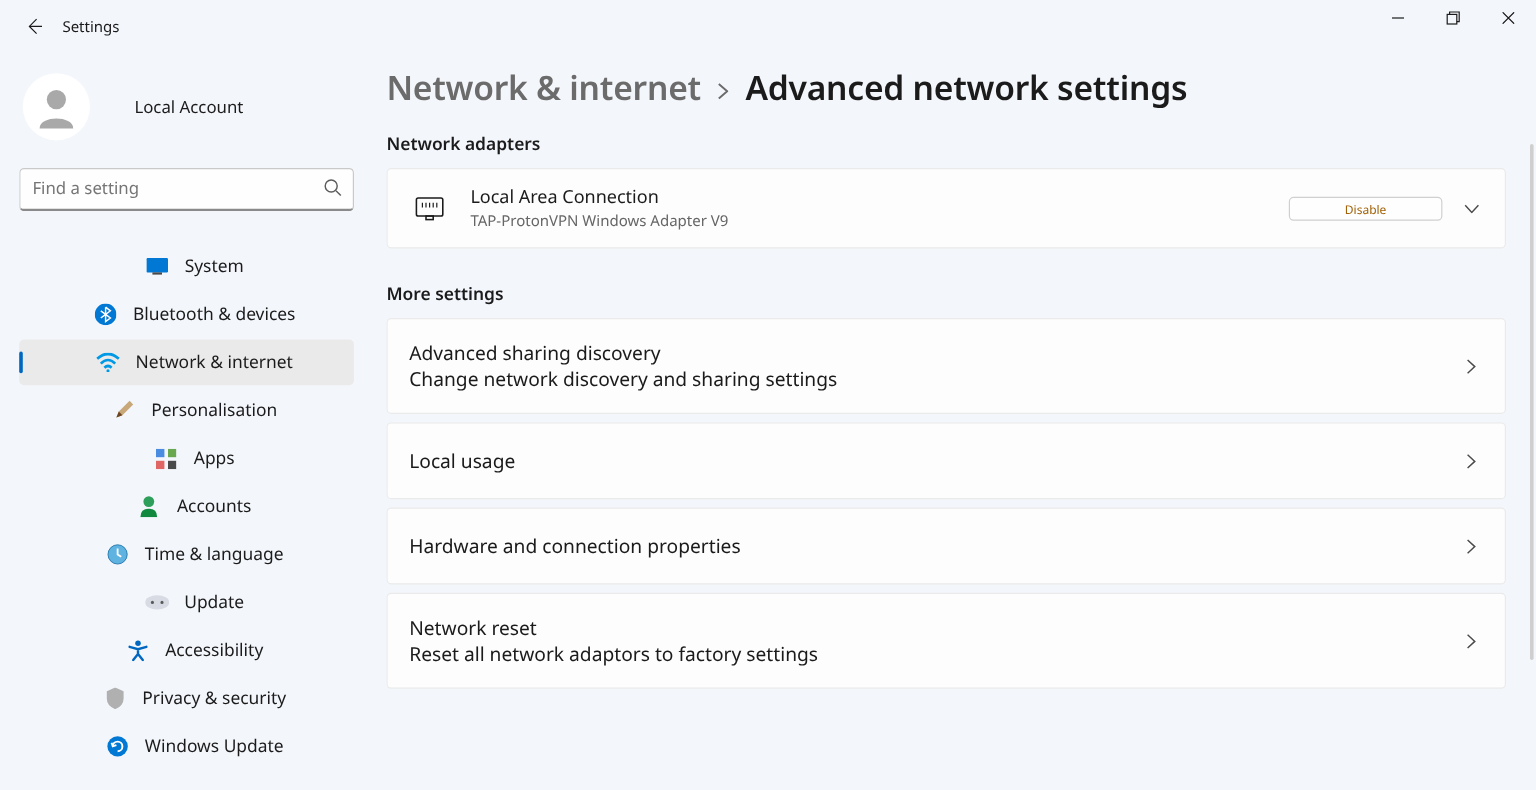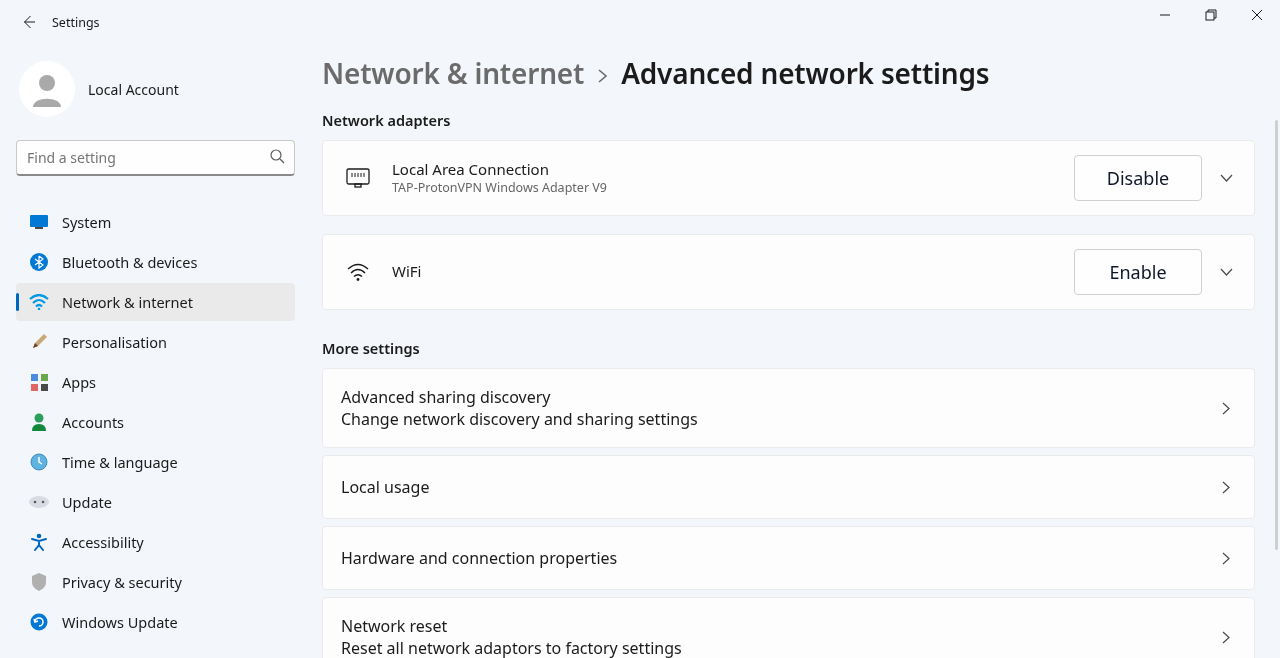--- a/index.html
+++ b/index.html
@@ -6,47 +6,47 @@
   html, body { width: 1280px; height: 658px; background: #f3f6fb; overflow: hidden; color: #1b1b1b; }
   .titlebar { position: absolute; top: 0; left: 0; right: 0; height: 44px; display: flex; align-items: center; }
   .back-btn { width: 44px; height: 44px; display: flex; align-items: center; justify-content: center; margin-left: 6px; }
   .title-text { font-size: 12.5px; margin-left: 2px; color: #1b1b1b; }
   .window-controls { position: absolute; right: 0; top: 0; height: 30px; display: flex; }
   .wc-btn { width: 46px; height: 30px; display: flex; align-items: center; justify-content: center; }
 
   .sidebar { position: absolute; left: 16px; top: 54px; width: 295px; }
   .account { display: flex; align-items: center; height: 70px; padding-left: 3px; }
   .avatar { width: 56px; height: 56px; border-radius: 50%; background: #ffffff; display: flex; align-items: center; justify-content: center; margin-right: 13px; position: relative; }
-  .account-name { font-size: 14px; color: #1b1b1b; }
+  .account-name { font-size: 14px; color: #1b1b1b; margin-left: 24px; }
   .search-wrap { margin-top: 16px; position: relative; width: 279px; }
   .search-input { width: 100%; height: 36px; border: 1px solid #c9c9c9; border-bottom: 2px solid #8a8a8a; border-radius: 4px; background: #fefefe; padding: 0 36px 0 10px; font-size: 14px; color: #5c5c5c; outline: none; }
   .search-icon { position: absolute; right: 10px; top: 50%; transform: translateY(-50%); }
 
   .nav { margin-top: 27px; width: 279px; }
-  .nav-item { height: 38px; display: flex; align-items: center; border-radius: 4px; padding-left: 12px; cursor: default; position: relative; margin-bottom: 2px; }
+  .nav-item { height: 38px; display: flex; align-items: center; border-radius: 4px; padding-left: 12px; cursor: default; position: relative; margin-bottom: 2px; justify-content: center; }
   .nav-item .nav-icon { width: 22px; height: 22px; display: flex; align-items: center; justify-content: center; margin-right: 12px; font-size: 17px; }
   .nav-item .nav-label { font-size: 14.5px; color: #1b1b1b; }
   .nav-item.active { background: #eaeaea; }
   .nav-item.active::before { content: ""; position: absolute; left: 0; top: 10px; bottom: 10px; width: 3px; background: #0067c0; border-radius: 2px; }
 
   .main { position: absolute; left: 322px; top: 54px; right: 25px; bottom: 0; overflow-y: auto; }
   .breadcrumb { display: flex; align-items: baseline; gap: 14px; margin-bottom: 18px; flex-wrap: wrap; }
   .bc-parent { font-size: 28px; font-weight: 600; color: #6b6b6b; letter-spacing: -0.2px; }
   .bc-sep { color: #6b6b6b; font-size: 17px; align-self: center; position: relative; top: 3px; }
   .bc-current { font-size: 28px; font-weight: 600; color: #1b1b1b; letter-spacing: -0.2px; }
 
   .section-header { font-size: 14.5px; font-weight: 600; color: #1b1b1b; margin-bottom: 10px; margin-top: 4px; }
   .cards { display: flex; flex-direction: column; gap: 18px; margin-bottom: 28px; }
   .card { background: #fdfdfd; border: 1px solid #eaeaea; border-radius: 4px; padding: 14px 18px; display: flex; align-items: center; min-height: 66px; }
   .card .card-icon { width: 34px; height: 34px; display: flex; align-items: center; justify-content: center; margin-right: 17px; flex-shrink: 0; }
   .card .card-text { flex: 1; }
   .card .card-title { font-size: 15px; color: #1b1b1b; line-height: 1.3; }
   .card .card-sub { font-size: 12.5px; color: #666; line-height: 1.4; margin-top: 0px; }
   .card-actions { display: flex; align-items: center; gap: 14px; }
-  .action-btn { min-width: 128px; height: 46px; border: 1px solid #d0d0d0; background: #fefefe; border-radius: 4px; font-size: 18px; color: #0f172a; display: flex; align-items: center; justify-content: center; }
+  .action-btn { min-width: 128px; height: 20px; border: 1px solid #d0d0d0; background: #fefefe; border-radius: 4px; font-size: 10px; color: #a16207; display: flex; align-items: center; justify-content: center; }
   .chevron { color: #4a4a4a; display:flex; align-items:center; justify-content:center; width:20px; }
 
   .more-card { background: #fdfdfd; border: 1px solid #eaeaea; border-radius: 4px; padding: 17px 18px; display: flex; align-items: center; min-height: 64px; margin-bottom: 7px; }
   .more-card .card-text { flex: 1; }
 
   
   .scroll-indicator { position: absolute; right: 2px; top: 120px; width: 3px; height: 430px; background: #cfcfcf; border-radius: 2px; }
 </style>
 </head>
 <body>
@@ -239,41 +239,20 @@
       <div class="card-actions">
         <div class="action-btn">Disable</div>
         <div class="chevron">
           <svg width="13" height="8" viewBox="0 0 13 8">
               <path d="M1 1 L6.5 7 L12 1" stroke="#4a4a4a" stroke-width="1.2" fill="none"></path>
             </svg>
         </div>
       </div>
     </div>
 
-    <div class="card">
-      <div class="card-icon">
-        <svg width="24" height="20" viewBox="0 0 24 20">
-            <path d="M2 7 Q12 -2 22 7" stroke="#1b1b1b" stroke-width="1.4" fill="none"></path>
-            <path d="M5 11 Q12 4 19 11" stroke="#1b1b1b" stroke-width="1.4" fill="none"></path>
-            <path d="M8 14.5 Q12 11 16 14.5" stroke="#1b1b1b" stroke-width="1.4" fill="none"></path>
-            <circle cx="12" cy="17.5" r="1.4" fill="#1b1b1b"></circle>
-          </svg>
-      </div>
-      <div class="card-text">
-        <div class="card-title">WiFi</div>
-      </div>
-      <div class="card-actions">
-        <div class="action-btn">Enable</div>
-        <div class="chevron">
-          <svg width="13" height="8" viewBox="0 0 13 8">
-              <path d="M1 1 L6.5 7 L12 1" stroke="#4a4a4a" stroke-width="1.2" fill="none"></path>
-            </svg>
-        </div>
-      </div>
-    </div>
   </div>
 
   <div class="section-header">More settings</div>
 
   <div class="more-card">
     <div class="card-text">
       <div class="card-title">Advanced sharing discovery</div>
       <div class="card-sub">Change network discovery and sharing settings</div>
     </div>
     <div class="chevron">

